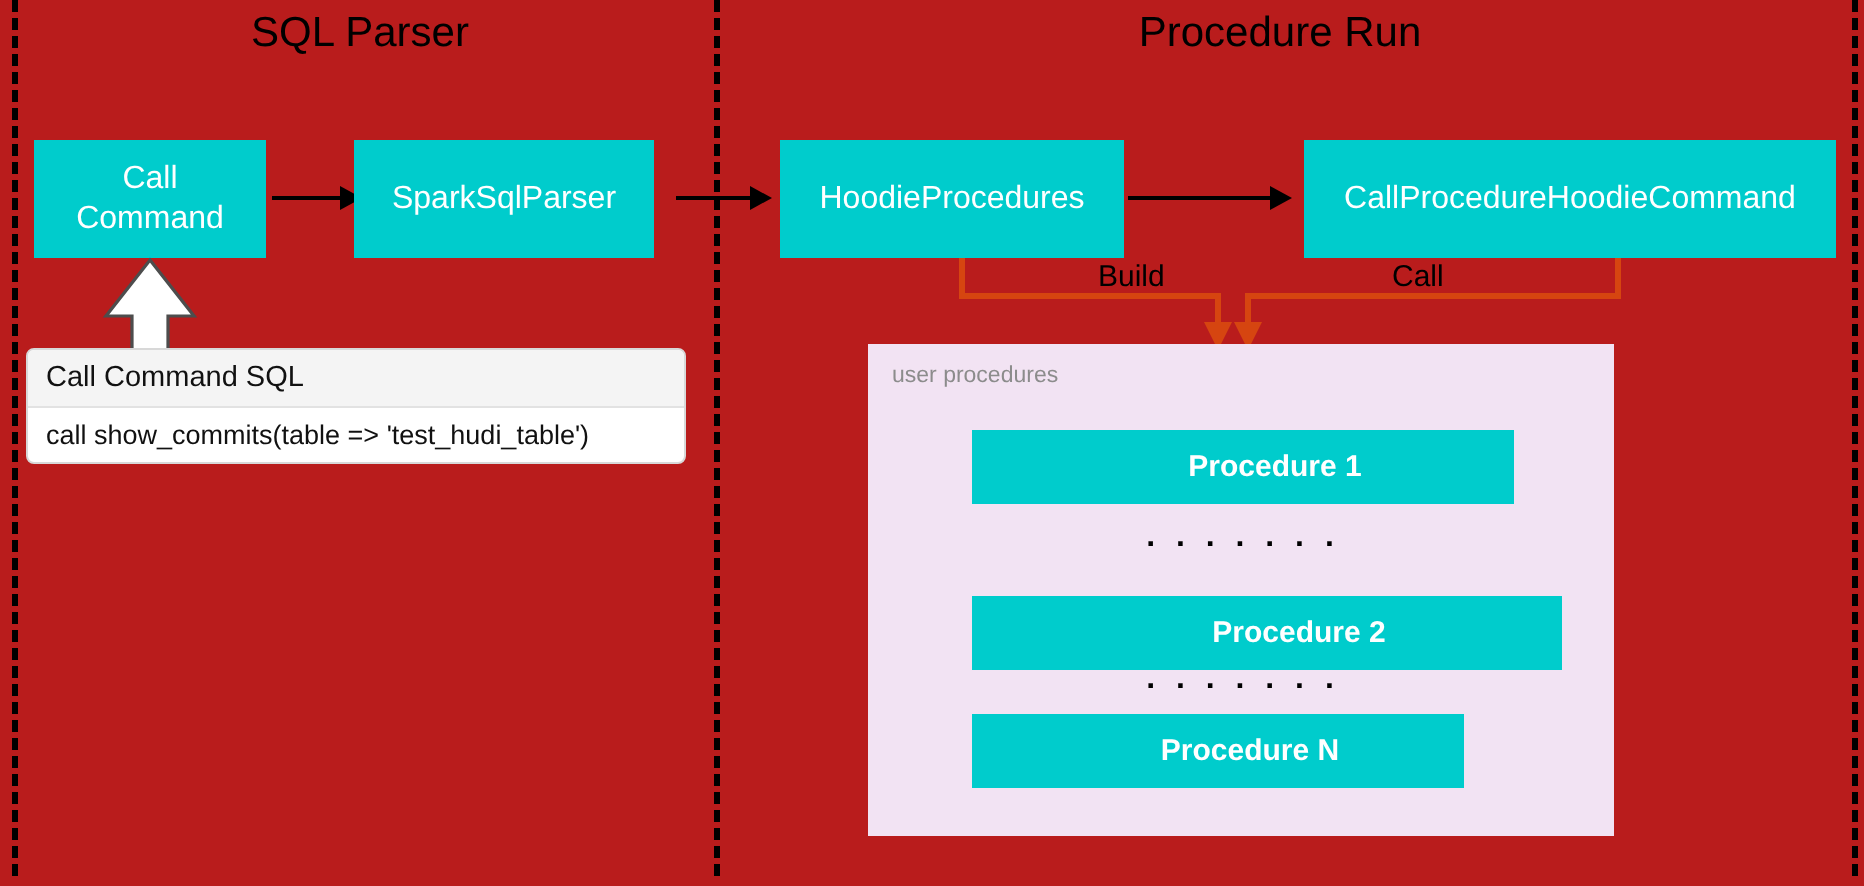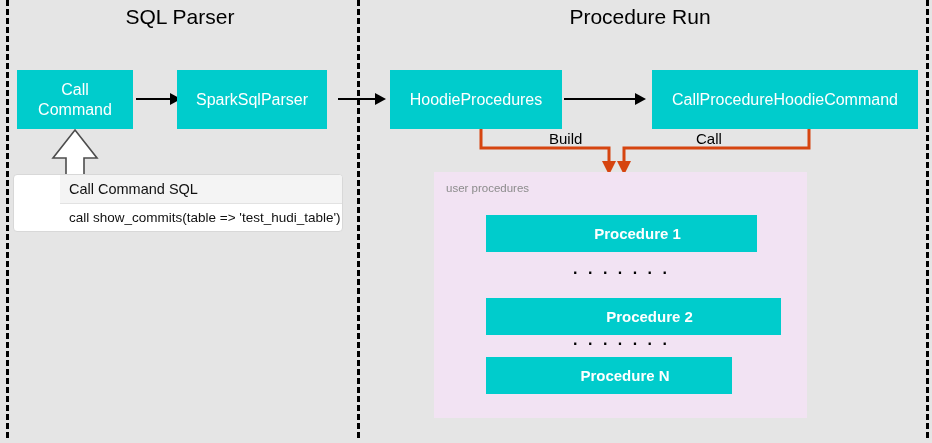--- a/index.html
+++ b/index.html
@@ -4,21 +4,21 @@
 <style>
   html, body {
     margin: 0;
     padding: 0;
     background: #ffffff;
   }
   #canvas {
     position: relative;
     width: 932px;
     height: 443px;
-    background: #e5e5e5;
+    background: #b91c1c;
     font-family: "Liberation Sans", sans-serif;
     overflow: hidden;
   }
   .divider {
     position: absolute;
     top: 0;
     width: 0;
     height: 438px;
     border-left: 3px dashed #000000;
   }
@@ -69,21 +69,20 @@
   .sqltable {
     position: absolute;
     left: 13px;
     top: 174px;
     width: 330px;
     border: 1px solid #d8d8d8;
     border-radius: 4px;
     background: #ffffff;
     box-sizing: border-box;
     overflow: hidden;
-    padding-left: 46px;
   }
   .sqlrow {
     padding: 6px 9px;
     font-size: 13.5px;
     color: #111111;
     border-bottom: 1px solid #e2e2e2;
     white-space: nowrap;
   }
   .sqlrow.header {
     background: #f4f4f4;

